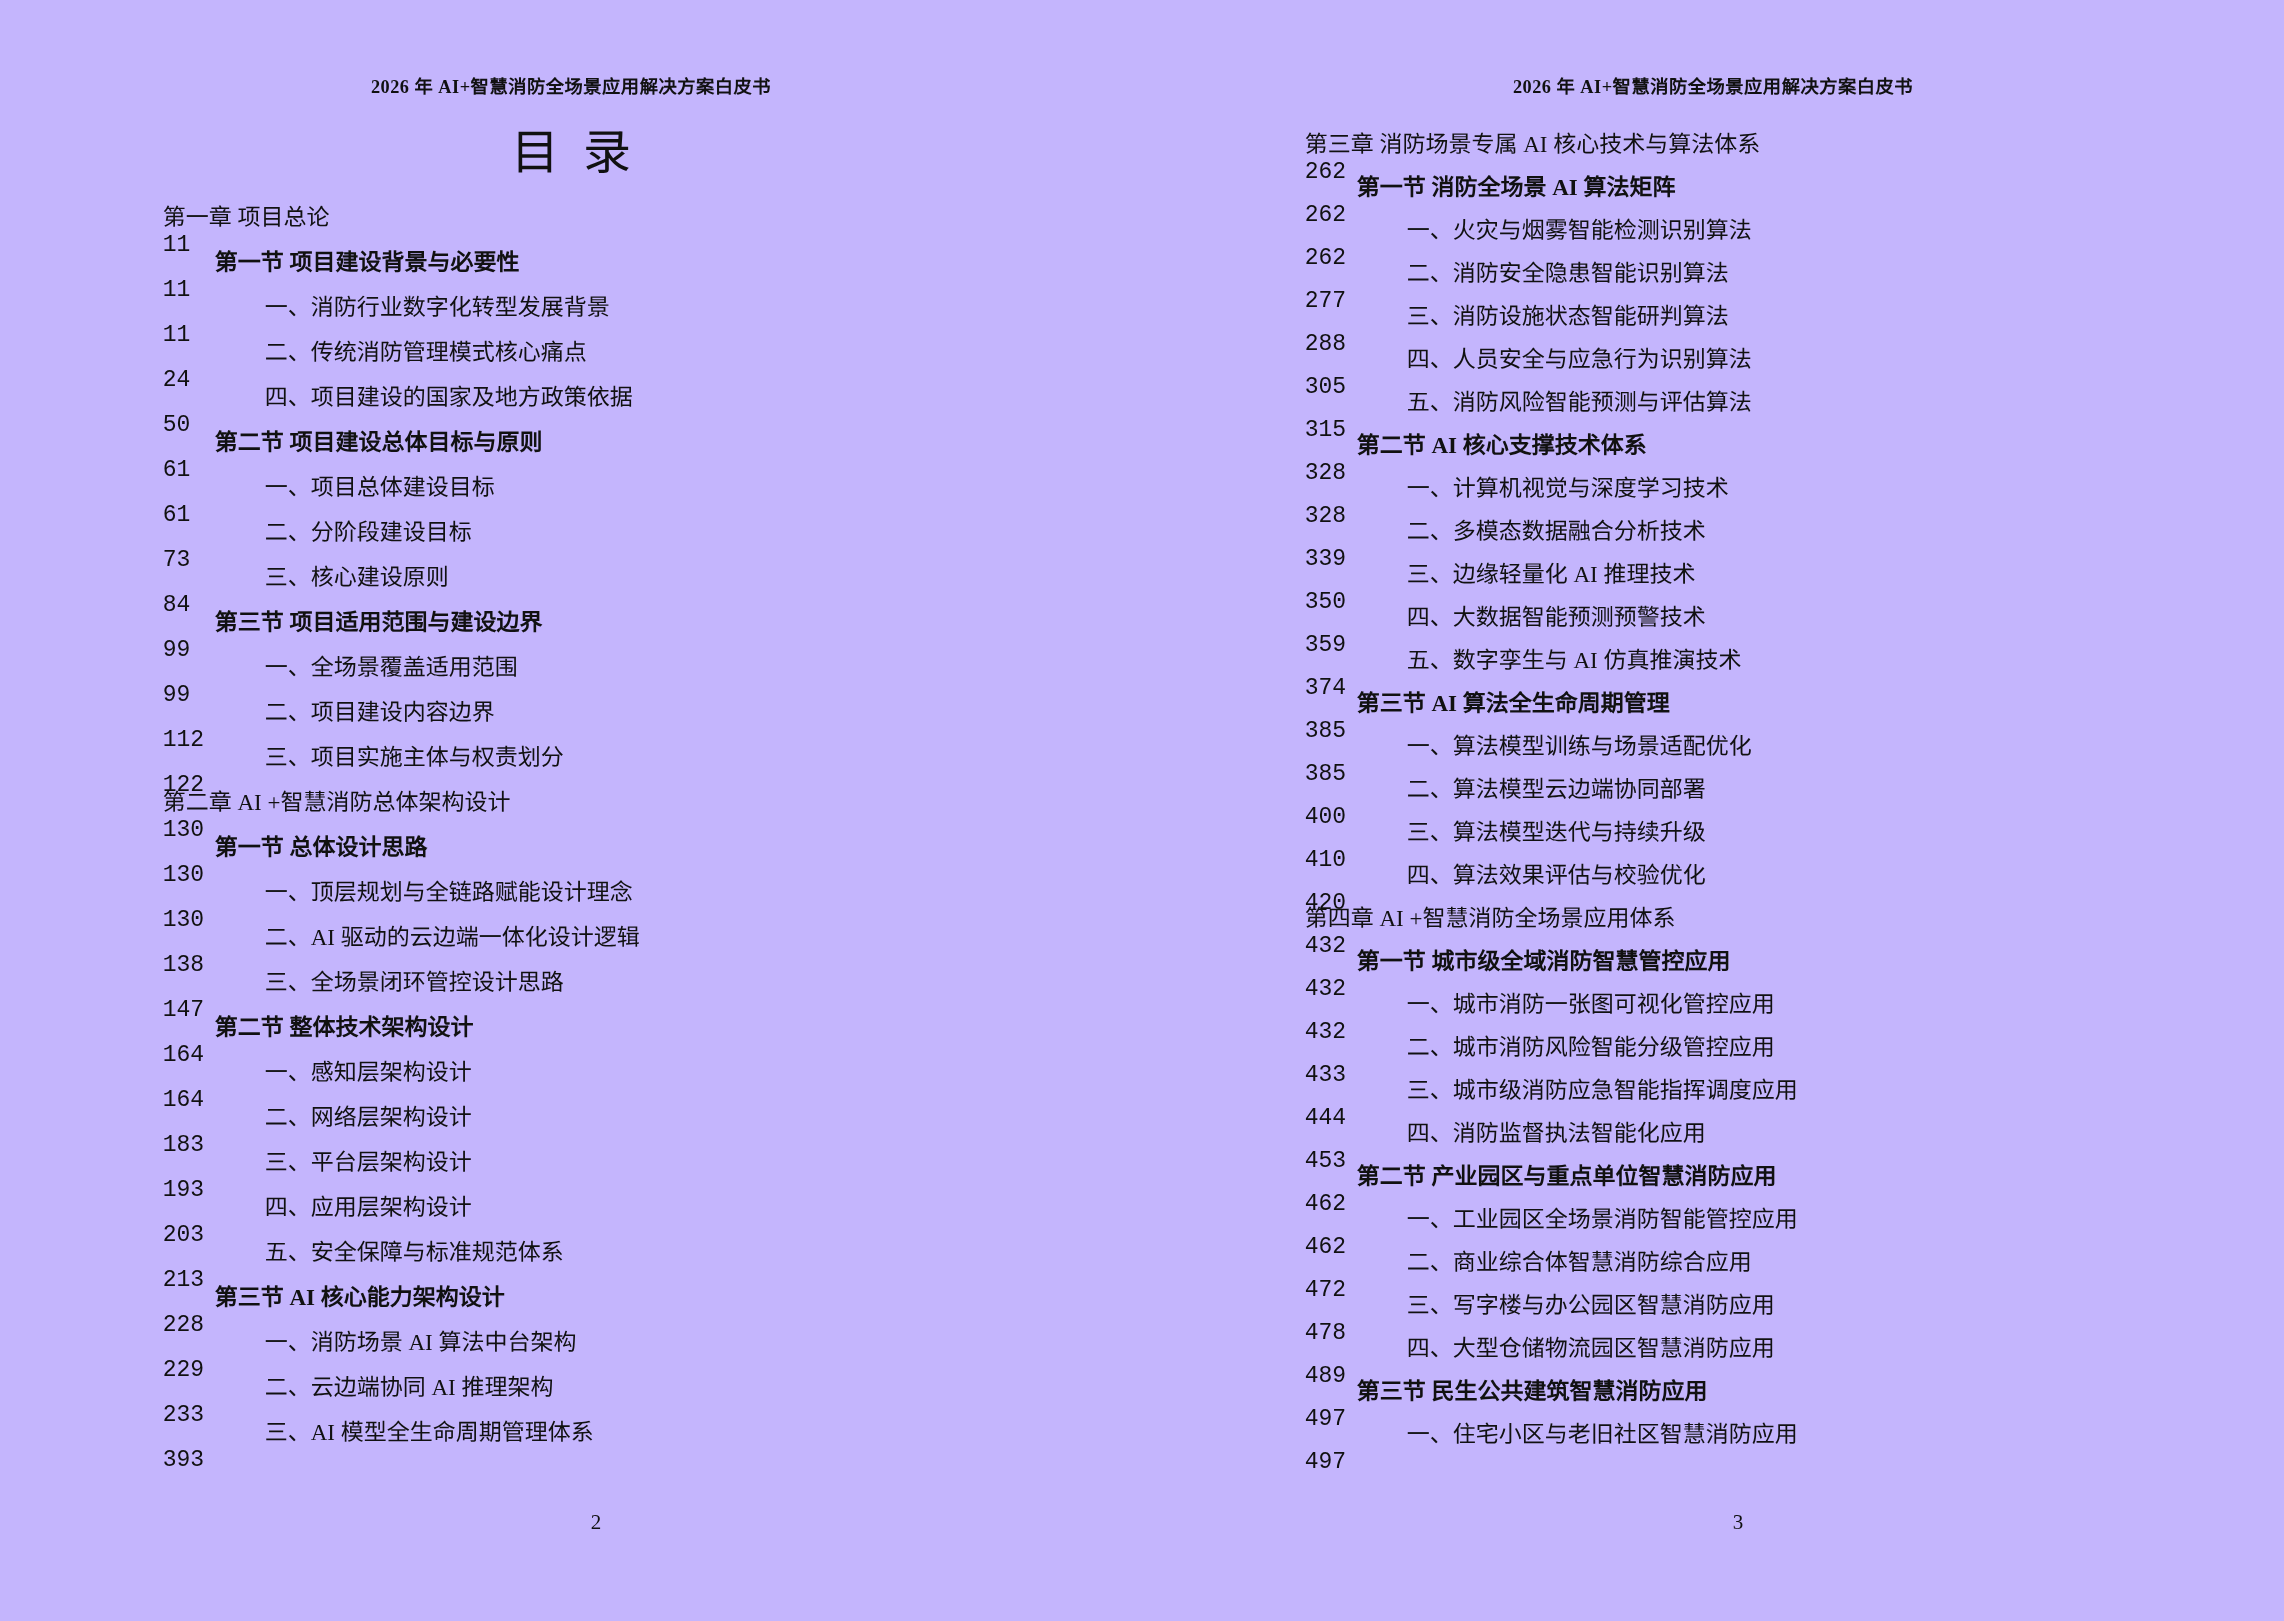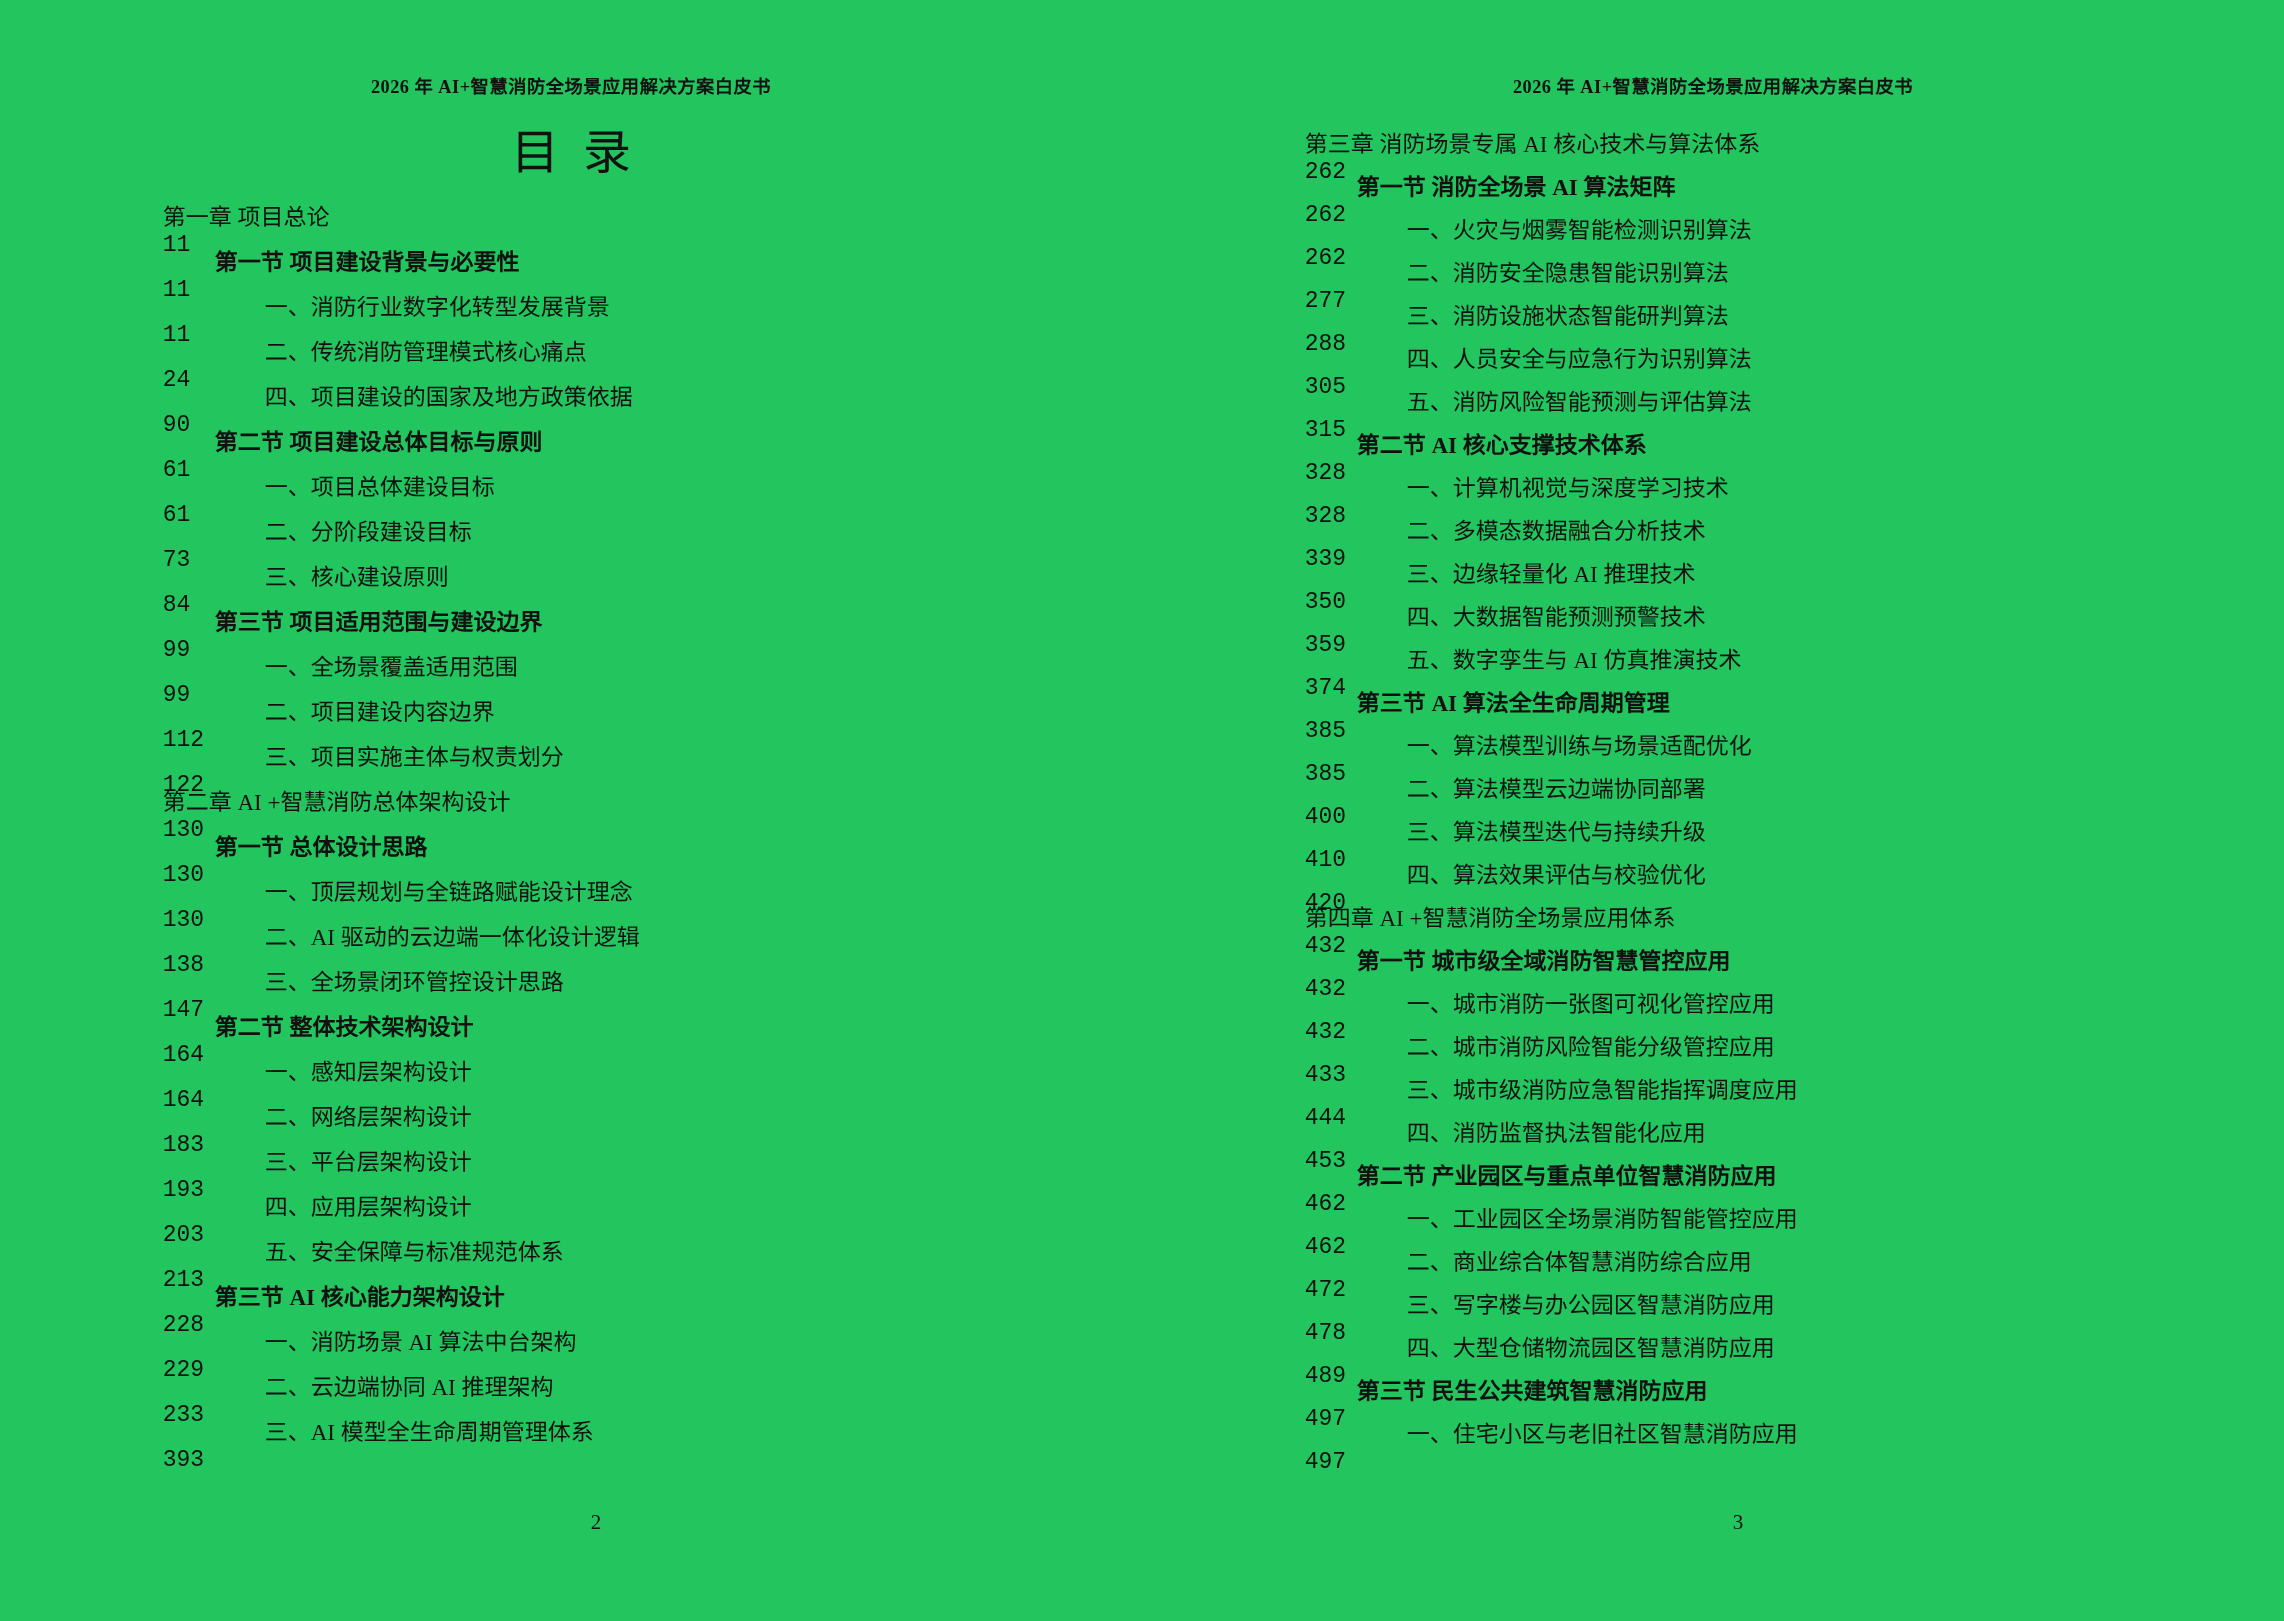--- a/index.html
+++ b/index.html
@@ -7,21 +7,21 @@
     width: 2284px; height: 1622px;
     position: relative;
     background: #ffffff;
     color: #111111;
     font-family: "Liberation Serif", "DejaVu Serif", serif;
     overflow: hidden;
   }
   .page {
     position: absolute; top: 0;
     width: 1142px; height: 1622px;
-    background: #22c55e;
+    background: #c4b5fd;
   }
   .page.left  { left: 0; }
   .page.right { left: 1142px; }
 
   .page-header {
     position: absolute; top: 72px; left: 0; width: 100%;
     text-align: center;
     font-size: 18.3px; font-weight: 700;
     letter-spacing: 0.5px;
     white-space: pre;
@@ -95,21 +95,21 @@
         <span class="toc-num">11</span>
       </div>
       <div class="toc-row lv2">
         <span class="toc-label">二、传统消防管理模式核心痛点</span>
         <span class="leader"></span>
         <span class="toc-num">24</span>
       </div>
       <div class="toc-row lv2">
         <span class="toc-label">四、项目建设的国家及地方政策依据</span>
         <span class="leader"></span>
-        <span class="toc-num">90</span>
+        <span class="toc-num">50</span>
       </div>
       <div class="toc-row lv1">
         <span class="toc-label">第二节 项目建设总体目标与原则</span>
         <span class="leader"></span>
         <span class="toc-num">61</span>
       </div>
       <div class="toc-row lv2">
         <span class="toc-label">一、项目总体建设目标</span>
         <span class="leader"></span>
         <span class="toc-num">61</span>

